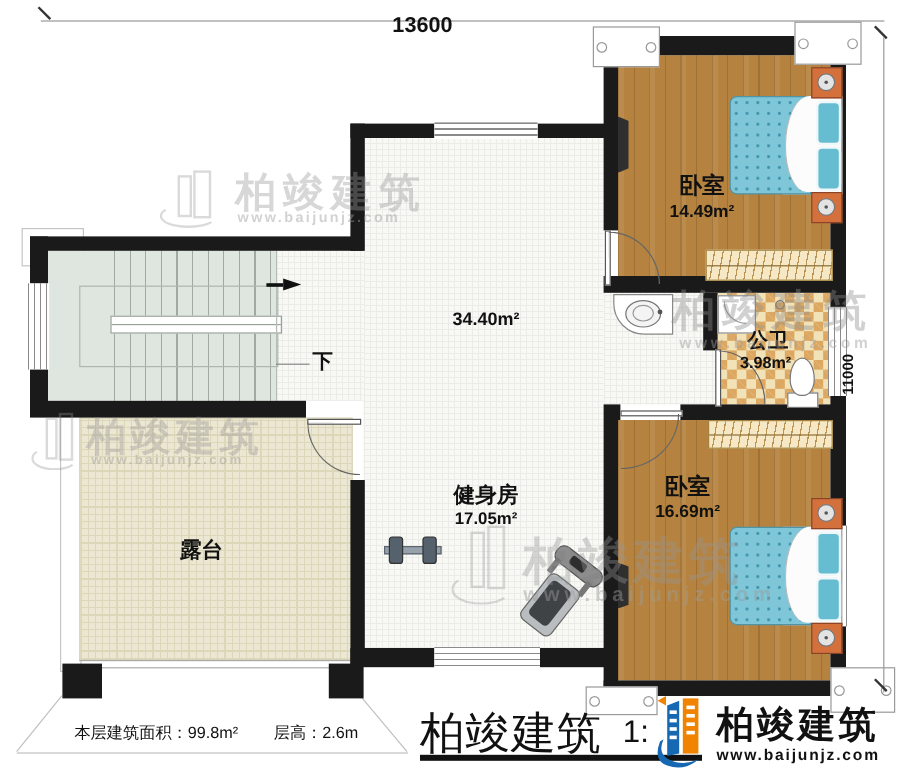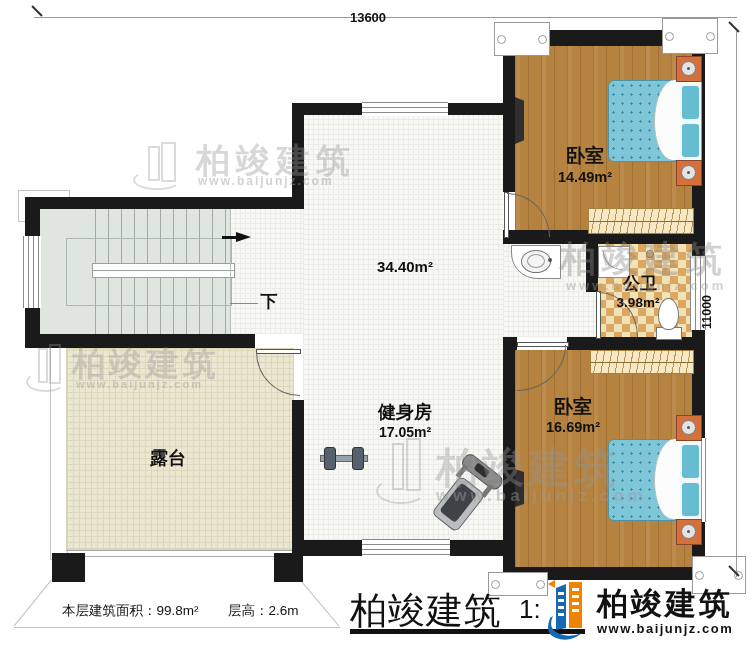--- a/index.html
+++ b/index.html
@@ -66,21 +66,21 @@
 </head>
 <body>
 
 <div id="plan">
 
   <div class="dim" style="left:34px;top:17px;width:703px;height:1px;"></div>
   <div class="tick" style="left:30px;top:10px;"></div>
   <div class="tick" style="left:727px;top:26px;"></div>
   <div class="dim" style="left:736px;top:31px;width:1px;height:546px;"></div>
   <div class="tick" style="left:727px;top:570px;"></div>
-  <div class="lbl" style="left:340px;top:11px;width:56px;font-size:13px;">13600</div>
+  <div class="lbl" style="left:324px;top:11px;width:56px;font-size:18px;">13600</div>
   <div class="lbl" style="left:700px;top:283px;width:18px;height:58px;font-size:12.5px;writing-mode:vertical-rl;transform:rotate(180deg);">11000</div>
 
   <div class="floor stairfloor" style="left:40px;top:209px;width:190px;height:125px;"></div>
   <div class="floor tile" style="left:303px;top:115px;width:200px;height:425px;"></div>
   <div class="floor tile" style="left:230px;top:209px;width:73px;height:125px;"></div>
   <div class="floor tile" style="left:503px;top:244px;width:95px;height:93px;"></div>
   <div class="floor terr" style="left:66px;top:348px;width:226px;height:200px;"></div>
   <div class="floor wood" style="left:515px;top:46px;width:177px;height:184px;"></div>
   <div class="floor wood" style="left:515px;top:350px;width:177px;height:217px;"></div>
   <div class="floor checker" style="left:598px;top:244px;width:94px;height:93px;"></div>

